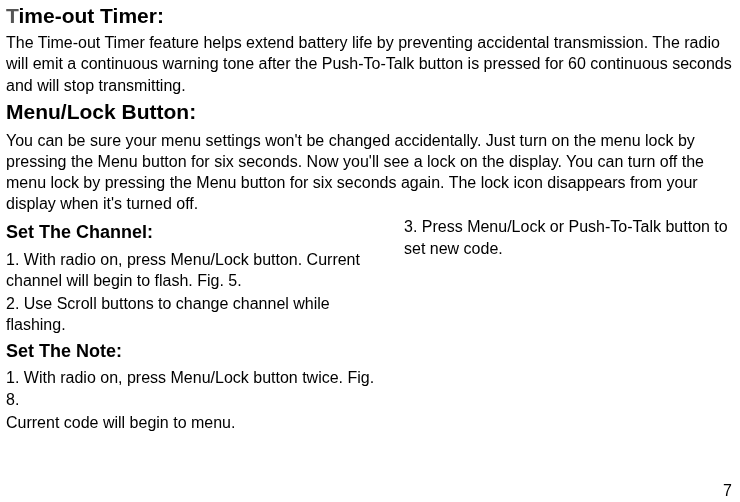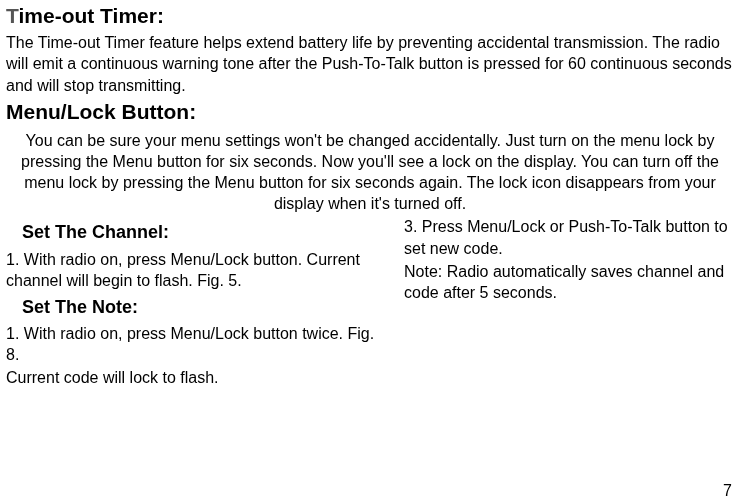--- a/index.html
+++ b/index.html
@@ -30,21 +30,20 @@
     .para {
       font-size: 16px;
       line-height: 1.32;
       margin-bottom: 2px;
     }
     .subheading {
       font-weight: bold;
       font-size: 18px;
       margin-top: 4px;
       margin-bottom: 4px;
-      margin-left: 16px;
     }
     .cols {
       display: flex;
       gap: 18px;
     }
     .col-left {
       flex: 0 0 380px;
     }
     .col-right {
       flex: 0 0 335px;
@@ -59,30 +58,30 @@
   </style>
 </head>
 <body>
 
 <div class="heading">
   <span class="dim-first">T</span><span>ime-out Timer:</span>
 </div>
 <div class="para">The Time-out Timer feature helps extend battery life by preventing accidental transmission. The radio will emit a continuous warning tone after the Push-To-Talk button is pressed for 60 continuous seconds and will stop transmitting.</div>
 
 <div class="heading">Menu/Lock Button:</div>
-<div class="para" style="margin-top:4px;text-align:center;">You can be sure your menu settings won't be changed accidentally. Just turn on the menu lock by pressing the Menu button for six seconds. Now you'll see a lock on the display. You can turn off the menu lock by pressing the Menu button for six seconds again. The lock icon disappears from your display when it's turned off.</div>
+<div class="para" style="margin-top:4px;">You can be sure your menu settings won't be changed accidentally. Just turn on the menu lock by pressing the Menu button for six seconds. Now you'll see a lock on the display. You can turn off the menu lock by pressing the Menu button for six seconds again. The lock icon disappears from your display when it's turned off.</div>
 
 <div class="cols">
   <div class="col-left">
     <div class="subheading">Set The Channel:</div>
     <div class="para">1. With radio on, press Menu/Lock button. Current channel will begin to flash. Fig. 5.</div>
+    <div class="para">2. Use Scroll buttons to change channel while flashing.</div>
 
     <div class="subheading">Set The Note:</div>
     <div class="para">1. With radio on, press Menu/Lock button twice. Fig. 8.</div>
-    <div class="para">Current code will lock to flash.</div>
+    <div class="para">Current code will begin to menu.</div>
   </div>
   <div class="col-right">
     <div class="para">3. Press Menu/Lock or Push-To-Talk button to set new code.</div>
-    <div class="para">Note: Radio automatically saves channel and code after 5 seconds.</div>
   </div>
 </div>
 
 <div class="page-num">7</div>
 
 </body></html>

